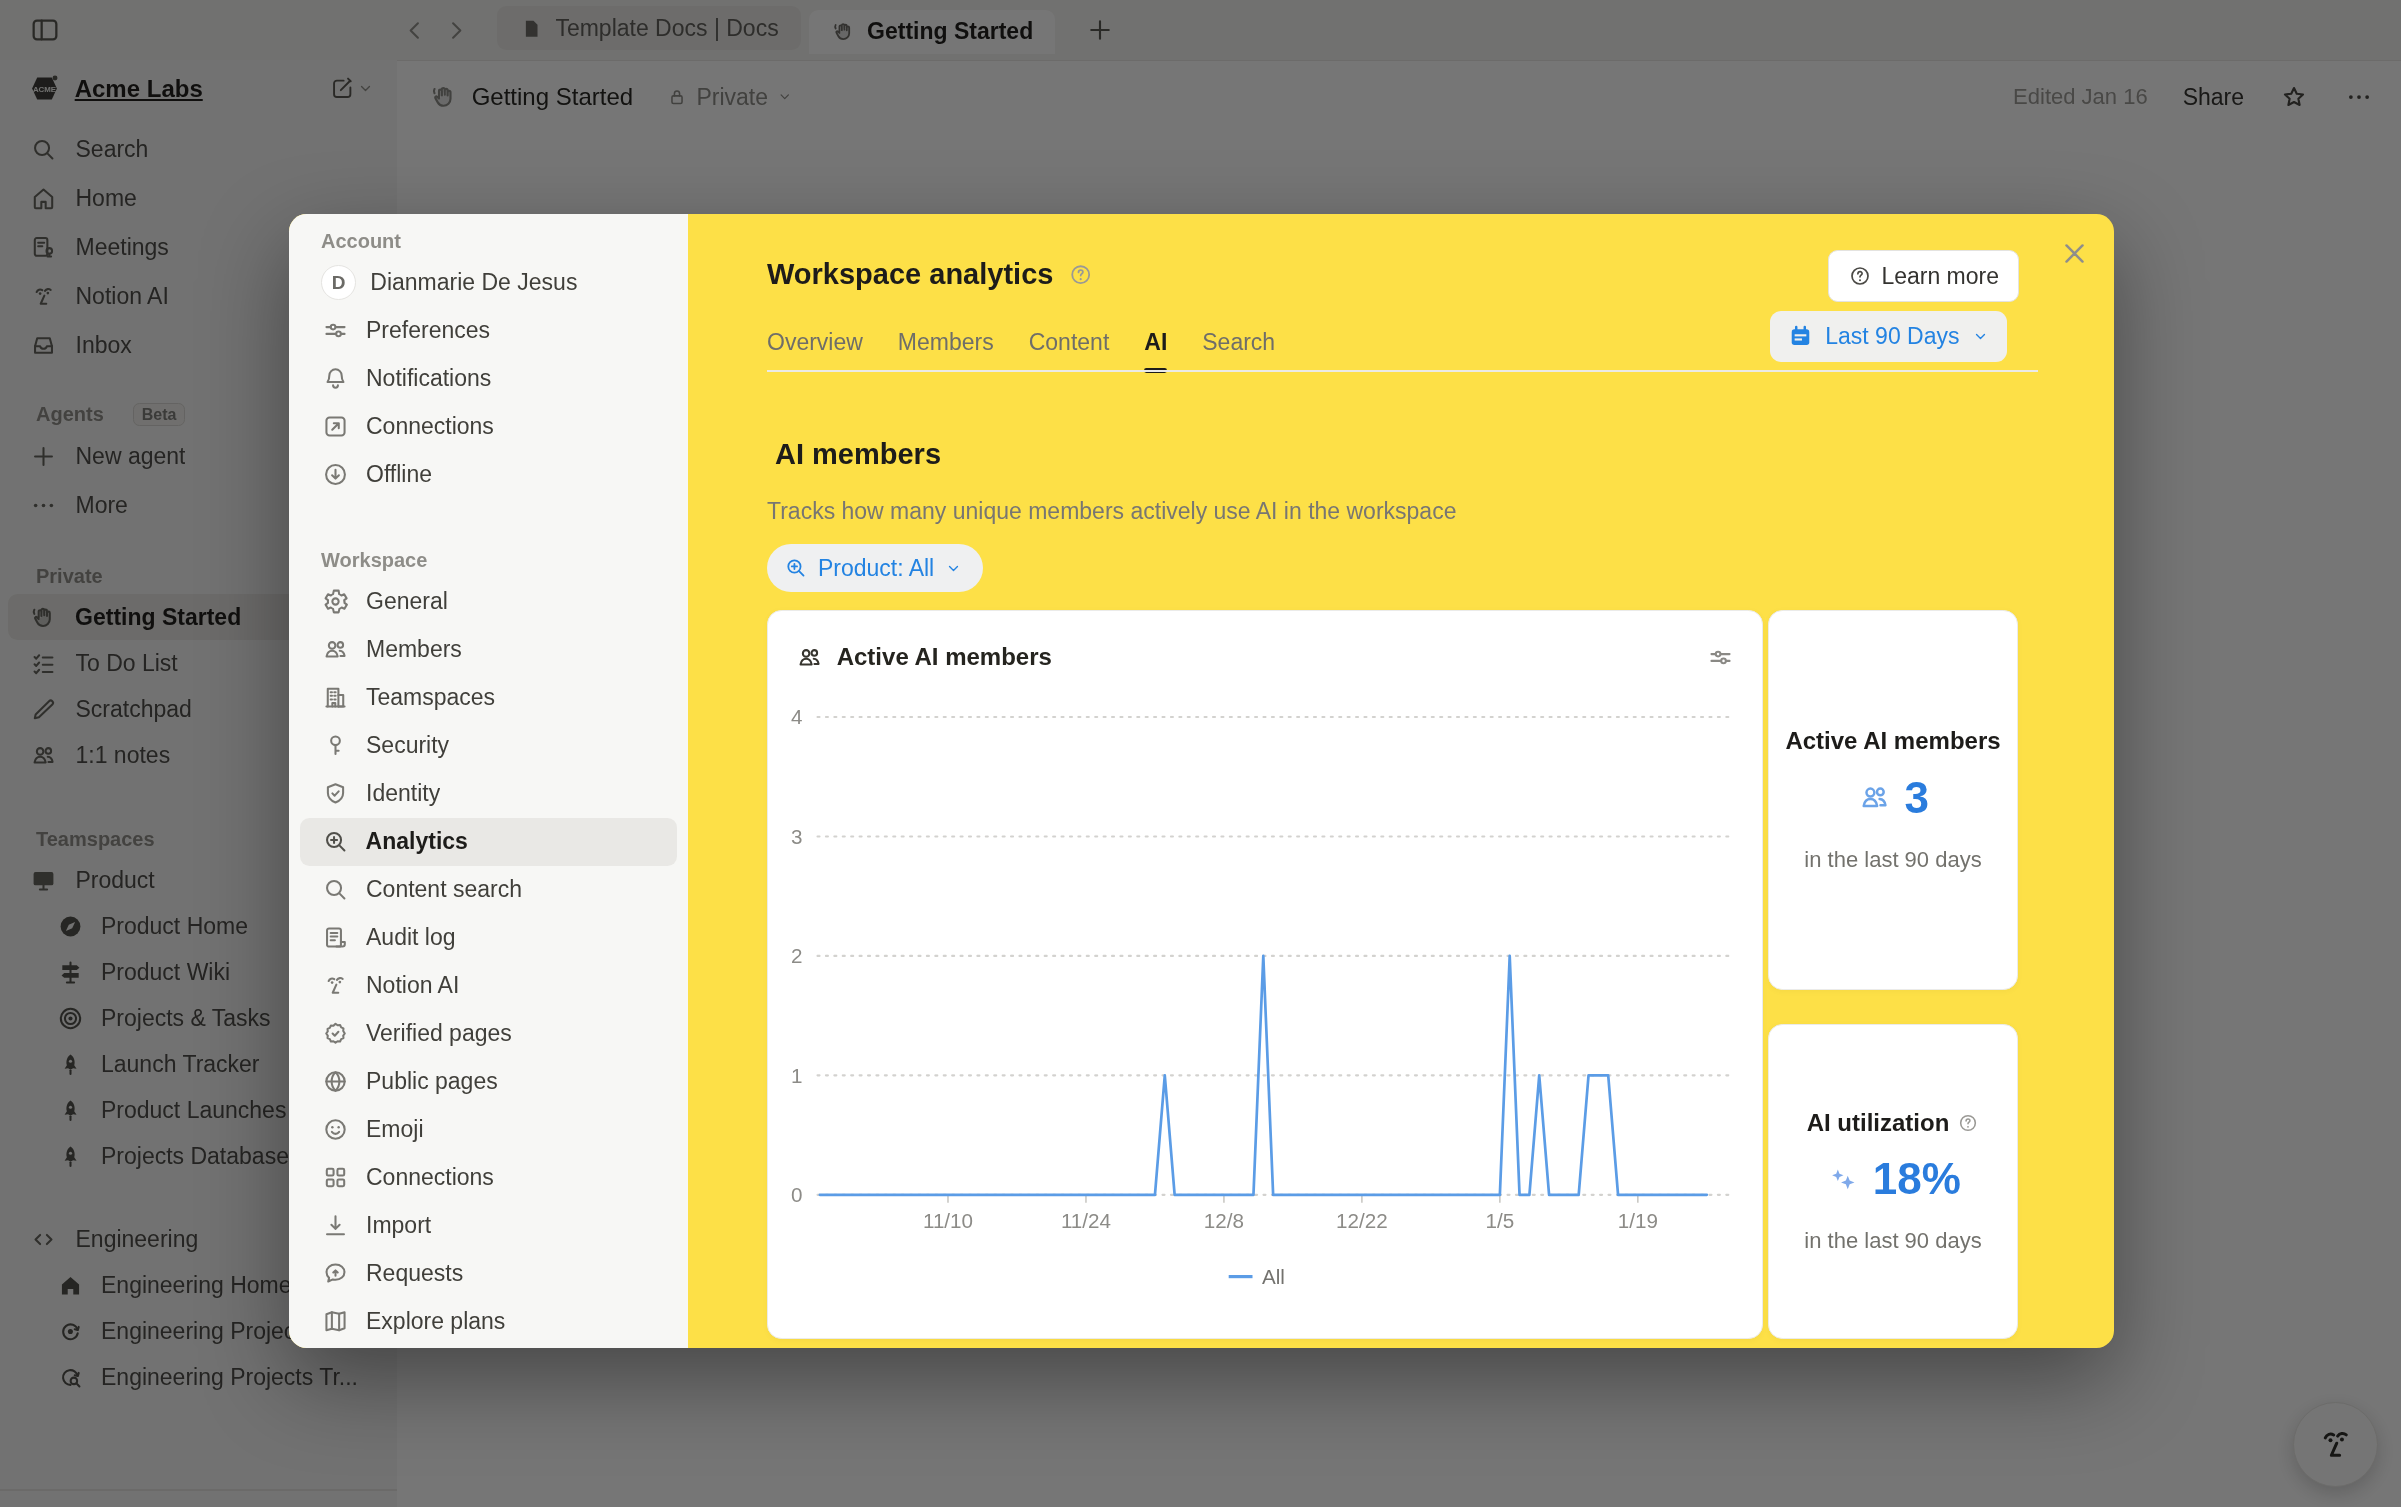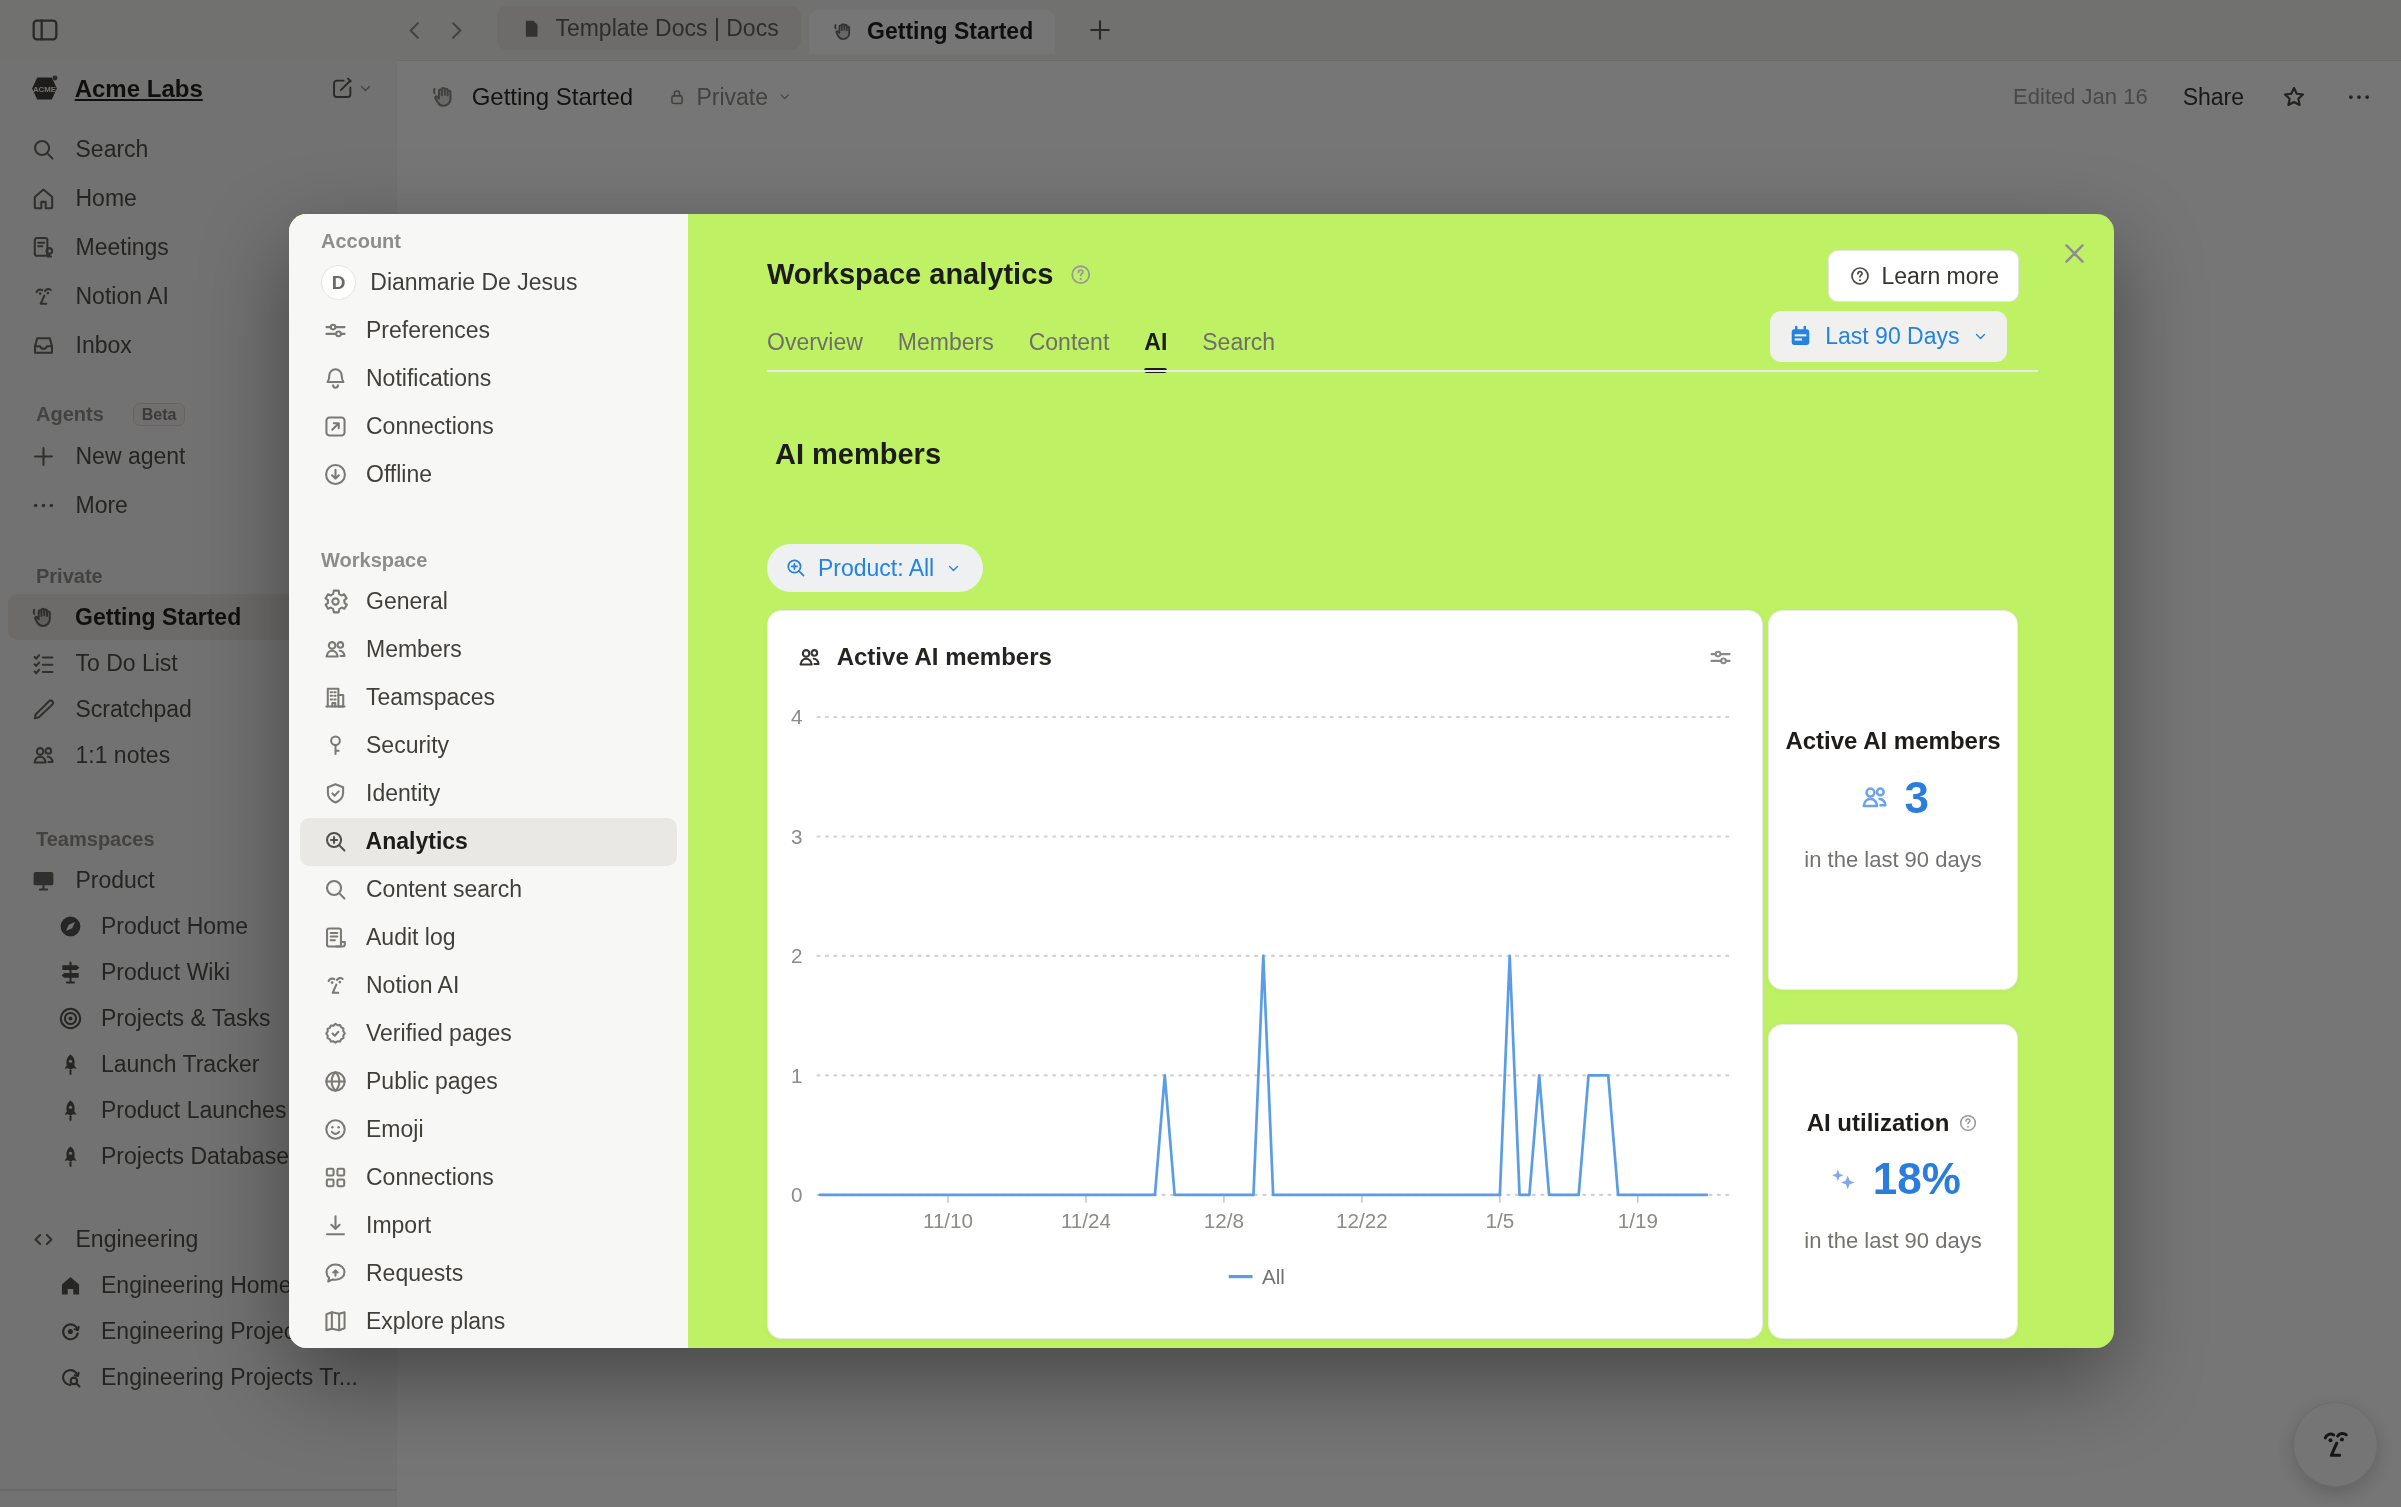--- a/index.html
+++ b/index.html
@@ -48,21 +48,21 @@
   .ph-edited{font-size:22px;color:#9b9a96;text-align:center;}
   .ph-share{font-size:23px;color:#32312e;font-weight:500;}
   .ph-star{width:30px;height:30px;color:#45443f;}
   .ph-dots{width:30px;height:30px;color:#45443f;}
   #floating-ai{position:absolute;left:2293px;top:1402px;width:83px;height:83px;border-radius:50%;
     background:#fdfdfc;border:1.6px solid #e8e7e4;box-shadow:0 6.4px 19px rgba(0,0,0,.18);z-index:2;
     display:flex;align-items:center;justify-content:center;}
   #floating-ai .icon{width:43px;height:43px;color:#2b2a27;}
   
   #overlay{position:absolute;inset:0;background:rgba(5,5,5,0.55);z-index:50;}
-  #modal{position:absolute;left:289px;top:214px;width:1825px;height:1134px;background:#bef264;
+  #modal{position:absolute;left:289px;top:214px;width:1825px;height:1134px;background:#fde047;
     border-radius:17.5px;box-shadow:0 32px 87px rgba(0,0,0,.4);z-index:100;}
   #msidebar{position:absolute;left:0;top:0;width:399px;height:1134px;background:#f7f7f5;
     border-radius:17.5px 0 0 17.5px;padding-top:9.5px;box-sizing:border-box;}
   .mlabel{height:35px;display:flex;align-items:center;padding:0 32px;font-size:20px;font-weight:600;color:#8e8d88;}
   .mrow{display:flex;align-items:center;height:48px;padding:0 11px 0 32px;font-size:23px;color:#403f3a;font-weight:500;}
   .mrow .icon{width:29px;height:29px;margin-right:16px;color:#7a7974;}
   .mrow.sel{background:#e9e8e5;border-radius:9.5px;margin:0 11px;padding:0 0 0 20.6px;color:#1d1c1a;font-weight:600;}
   .mrow.sel .icon{color:#504f4a;}
   .avatar{width:35px;height:35px;border-radius:50%;background:#fff;border:1.6px solid #e5e4e1;
     display:flex;align-items:center;justify-content:center;font-size:19px;font-weight:600;color:#6b6a66;
@@ -724,20 +724,21 @@
       </span>
     <span>Last 90 Days</span>
     <span class="icon chev">
         <svg viewBox="0 0 24 24" fill="none" stroke="currentColor" stroke-width="1.7" stroke-linecap="round" stroke-linejoin="round">
           <path d="m7 9.5 5 5 5-5"></path>
         </svg>
       </span>
   </div>
 
   <div id="sec-title">AI members</div>
+  <div id="sec-desc">Tracks how many unique members actively use AI in the workspace</div>
 
   <div id="prodpill">
     <span class="icon">
         <svg viewBox="0 0 24 24" fill="none" stroke="currentColor" stroke-width="1.7" stroke-linecap="round" stroke-linejoin="round">
           <circle cx="10.8" cy="10.8" r="5.8"></circle>
           <path d="m15.2 15.2 4.2 4.2"></path>
           <path d="M10.8 8.3v5M8.3 10.8h5"></path>
         </svg>
       </span>
     <span>Product: All</span>

